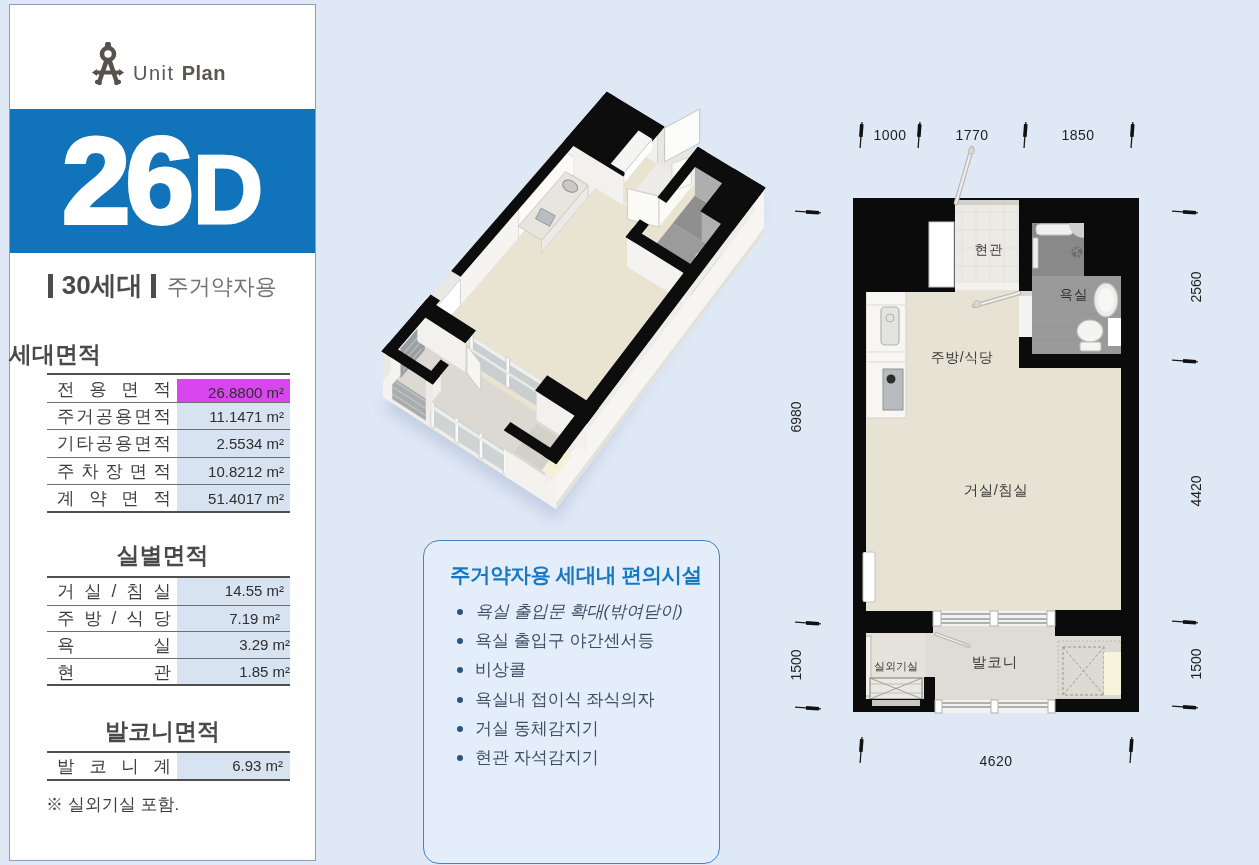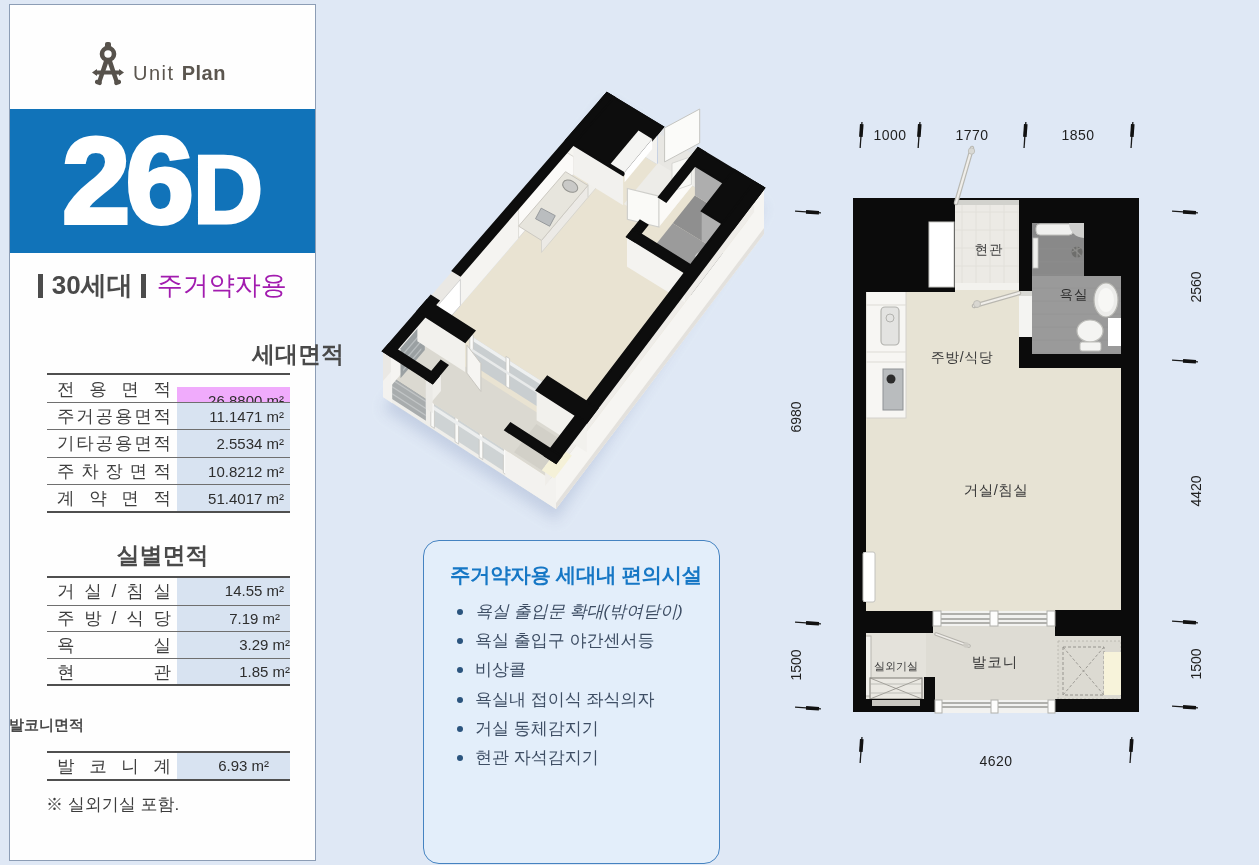--- a/index.html
+++ b/index.html
@@ -24,34 +24,34 @@
 <div class="abs" style="left:133px; top:62px; font-size:20px; color:#5b564f; letter-spacing:1.5px; white-space:nowrap;">Unit <b style="letter-spacing:0.5px;">Plan</b></div>
 
 <div class="abs" style="left:10px; top:109px; width:305px; height:144px; background:#1173b9; color:#fff; text-align:center;">
   <span style="font-size:123px; font-weight:bold; letter-spacing:-5px; line-height:144px; -webkit-text-stroke:4px #fff;">26</span><span style="font-size:97px; font-weight:bold; line-height:144px; -webkit-text-stroke:3px #fff; margin-left:4px;">D</span>
 </div>
 
 <div class="abs" style="left:9px; top:268px; width:307px; height:32px; text-align:center; white-space:nowrap;">
   <span style="display:inline-block; width:5px; height:24px; background:#4c4c4c; vertical-align:-4px;"></span>
   <span style="font-size:26px; font-weight:bold; color:#4a4a4a; margin:0 4px;">30세대</span>
   <span style="display:inline-block; width:5px; height:24px; background:#4c4c4c; vertical-align:-4px;"></span>
-  <span style="font-size:26px; color:#a21caf; margin-left:6px;">주거약자용</span>
-</div>
-
-<div class="abs" style="left:9px; top:339px; width:335px; text-align:right; font-size:23px; font-weight:bold; color:#4a4a4a;">세대면적</div>
+  <span style="font-size:22px; color:#737373; margin-left:6px;">주거약자용</span>
+</div>
+
+<div class="abs" style="left:9px; top:339px; width:335px; text-align:left; font-size:23px; font-weight:bold; color:#4a4a4a;">세대면적</div>
 
 <div class="abs" style="left:47px; top:373.0px; width:243px; border-top:2px solid #4f4f4f; border-bottom:2px solid #4f4f4f;">
 <div style="height:27.2px;  position:relative;">
 <div style="position:absolute; left:0; top:0; bottom:0; width:130px; display:flex; justify-content:space-between; align-items:center; padding:0 6px 0 10px; font-size:17.5px; color:#3e3e3e;">
         <span>전</span>
         <span>용</span>
         <span>면</span>
         <span>적</span>
       </div>
-<div style="position:absolute; right:0; top:12px; bottom:0; width:113px; background:#f0abfc; text-align:right; padding-right:6px; font-size:15px; color:#2e2e2e; line-height:27.2px;">26.8800&nbsp;m²</div>
+<div style="position:absolute; right:0; top:4px; bottom:0; width:113px; background:#d946ef; text-align:right; padding-right:6px; font-size:15px; color:#2e2e2e; line-height:27.2px;">26.8800&nbsp;m²</div>
 </div>
 <div style="height:27.2px; border-top:1px solid #6f6f6f; position:relative;">
 <div style="position:absolute; left:0; top:0; bottom:0; width:130px; display:flex; justify-content:space-between; align-items:center; padding:0 6px 0 10px; font-size:17.5px; color:#3e3e3e;">
         <span>주</span>
         <span>거</span>
         <span>공</span>
         <span>용</span>
         <span>면</span>
         <span>적</span>
       </div>
@@ -121,31 +121,31 @@
 </div>
 <div style="height:26.6px; border-top:1px solid #6f6f6f; position:relative;">
 <div style="position:absolute; left:0; top:0; bottom:0; width:130px; display:flex; justify-content:space-between; align-items:center; padding:0 6px 0 10px; font-size:17.5px; color:#3e3e3e;">
         <span>현</span>
         <span>관</span>
       </div>
 <div style="position:absolute; right:0; top:0; bottom:0; width:113px; background:#d8e3f1; text-align:right; padding-right:0; font-size:15px; color:#2e2e2e; line-height:26.6px;">1.85&nbsp;m²</div>
 </div>
 </div>
 
-<div class="abs" style="left:9px; top:716px; width:307px; font-size:15px; font-weight:bold; color:#4a4a4a;">발코니면적</div>
+<div class="abs" style="left:9px; top:716px; width:307px; text-align:center; font-size:23px; font-weight:bold; color:#4a4a4a;">발코니면적</div>
 
 <div class="abs" style="left:47px; top:751.0px; width:243px; border-top:2px solid #4f4f4f; border-bottom:2px solid #4f4f4f;">
 <div style="height:26.0px;  position:relative;">
 <div style="position:absolute; left:0; top:0; bottom:0; width:130px; display:flex; justify-content:space-between; align-items:center; padding:0 6px 0 10px; font-size:17.5px; color:#3e3e3e;">
         <span>발</span>
         <span>코</span>
         <span>니</span>
         <span>계</span>
       </div>
-<div style="position:absolute; right:0; top:0; bottom:0; width:113px; background:#d8e3f1; text-align:right; padding-right:21px; font-size:15px; color:#2e2e2e; line-height:26.0px;">6.93&nbsp;m²</div>
+<div style="position:absolute; right:0; top:0; bottom:0; width:113px; background:#d8e3f1; text-align:right; padding-right:7px; font-size:15px; color:#2e2e2e; line-height:26.0px;">6.93&nbsp;m²</div>
 </div>
 </div>
 
 <div class="abs" style="left:46px; top:793px; font-size:17px; color:#3c3c3c;">※ 실외기실 포함.</div>
 
 <div class="abs" style="left:423px; top:540px; width:297px; height:324px; background:#e3eefa; border:1.5px solid #4583c1; border-radius:16px;">
   <div style="margin:20px 0 8px 26px; font-size:20.5px; font-weight:bold; color:#1677c5; letter-spacing:-0.4px;">주거약자용 세대내 편의시설</div>
   <div style="margin-left:31px; font-size:17px; color:#3e4e64;">
 <div style="position:relative; padding-left:20px; height:29.2px; line-height:29.2px;font-style:italic;"><span style="position:absolute; left:2px; top:12px; width:6px; height:6px; border-radius:50%; background:#2b547e;"></span>욕실 출입문 확대(밖여닫이)</div>
 <div style="position:relative; padding-left:20px; height:29.2px; line-height:29.2px;"><span style="position:absolute; left:2px; top:12px; width:6px; height:6px; border-radius:50%; background:#2b547e;"></span>욕실 출입구 야간센서등</div>

